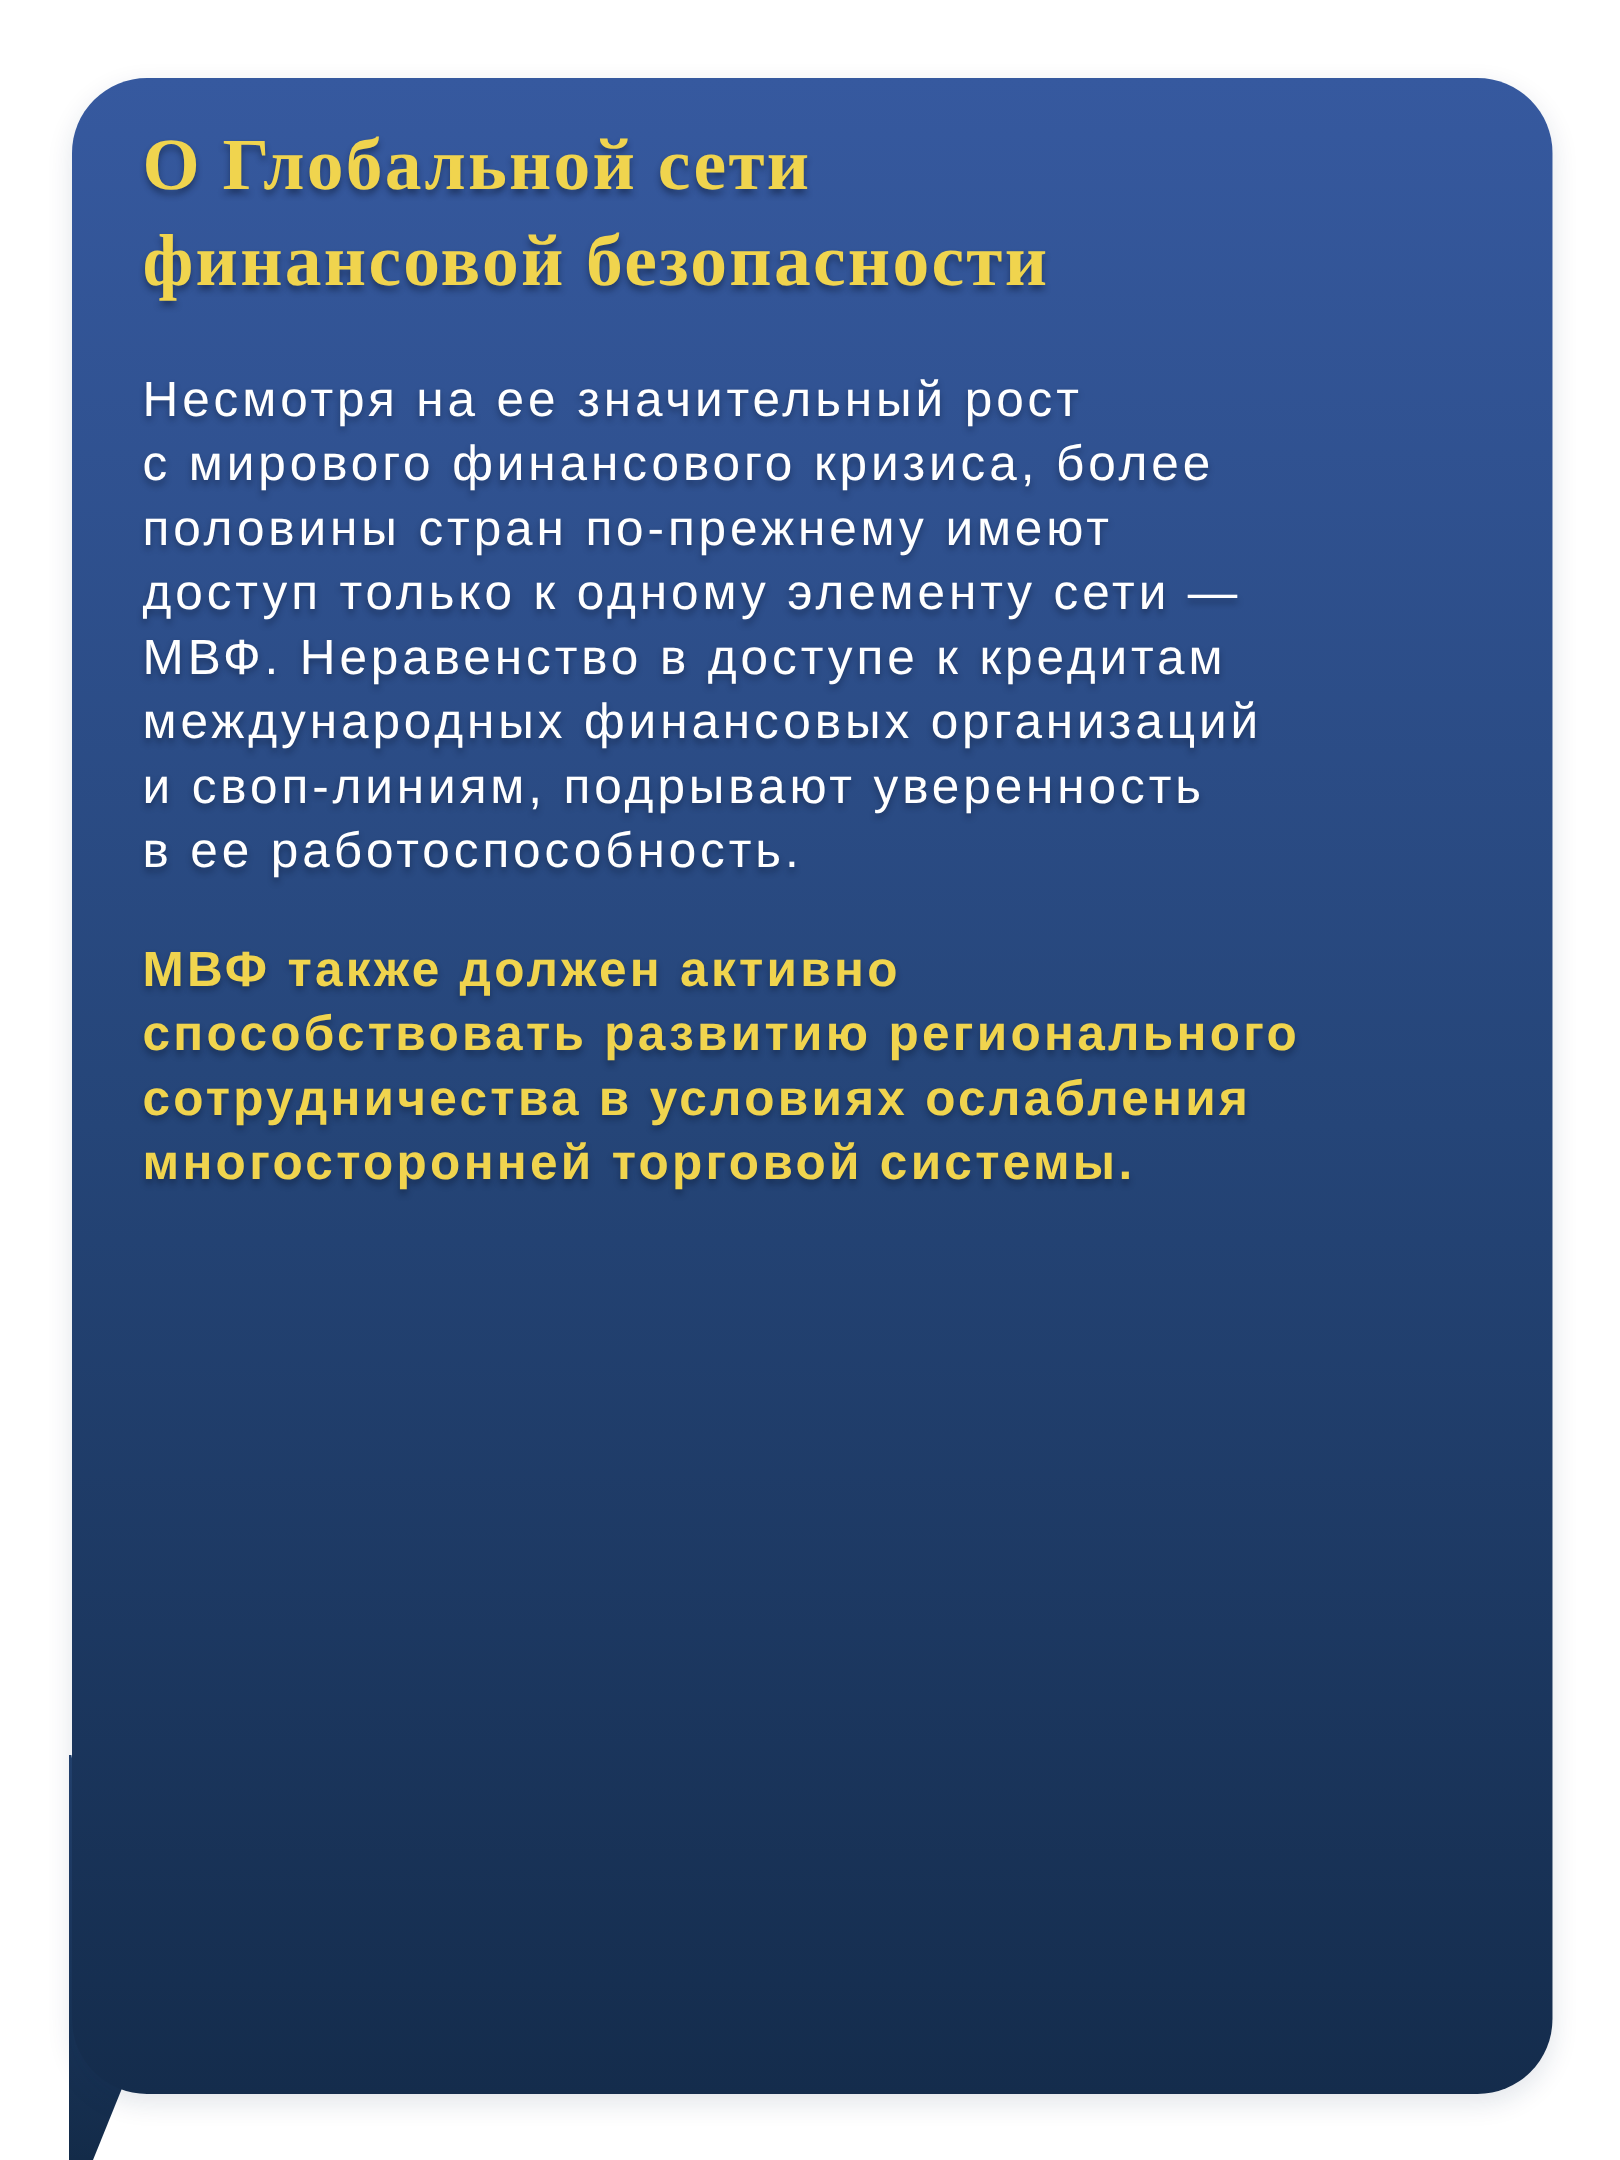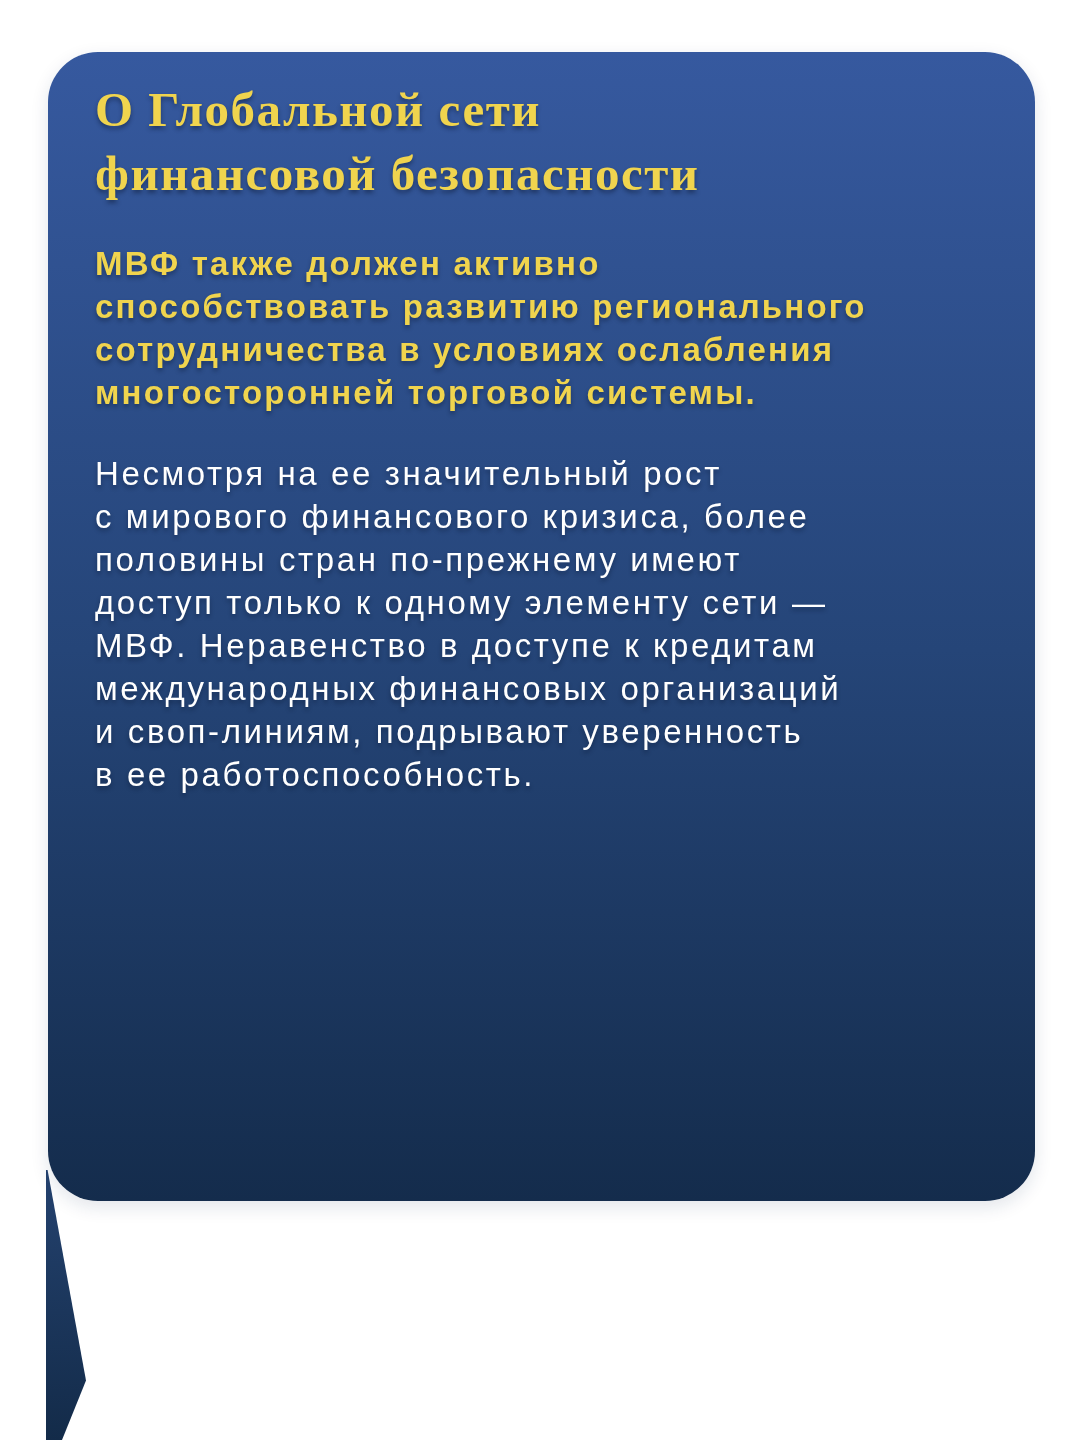--- a/index.html
+++ b/index.html
@@ -34,21 +34,21 @@
     height: 270px;
     background: linear-gradient(180deg, var(--tail-gradient-top) 0%, var(--tail-gradient-bottom) 100%);
     clip-path: polygon(0 0, 4% 0, 100% 78%, 40% 100%, 0 100%);
     z-index: 1;
   }
   .card {
     position: absolute;
     left: 48px;
     top: 52px;
     width: 987px;
-    height: 1149px;
+    height: 1344px;
     border-radius: 50px;
     background: linear-gradient(180deg,
       var(--card-gradient-top) 0%,
       var(--card-gradient-middle) 52%,
       var(--card-gradient-bottom) 100%);
     box-shadow: 0 6px 18px rgba(20, 40, 80, 0.12);
     padding: 26px 24px 0 47px;
     z-index: 2;
   }
   .card-title {
@@ -87,28 +87,28 @@
 <div class="stage">
 
   <div class="tail"></div>
 
   <section class="card">
 
     <h1 class="card-title">О Глобальной сети
 финансовой безопасности</h1>
 
 
-    <p class="para emphasis para-3">МВФ также должен активно
-способствовать развитию регионального
-сотрудничества в условиях ослабления
-многосторонней торговой системы.</p>
-
     <p class="para regular para-2">Несмотря на ее значительный рост
 с мирового финансового кризиса, более
 половины стран по-прежнему имеют
 доступ только к одному элементу сети —
 МВФ. Неравенство в доступе к кредитам
 международных финансовых организаций
 и своп-линиям, подрывают уверенность
 в ее работоспособность.</p>
 
+    <p class="para emphasis para-3">МВФ также должен активно
+способствовать развитию регионального
+сотрудничества в условиях ослабления
+многосторонней торговой системы.</p>
+
   </section>
 </div>
 
 </body></html>

